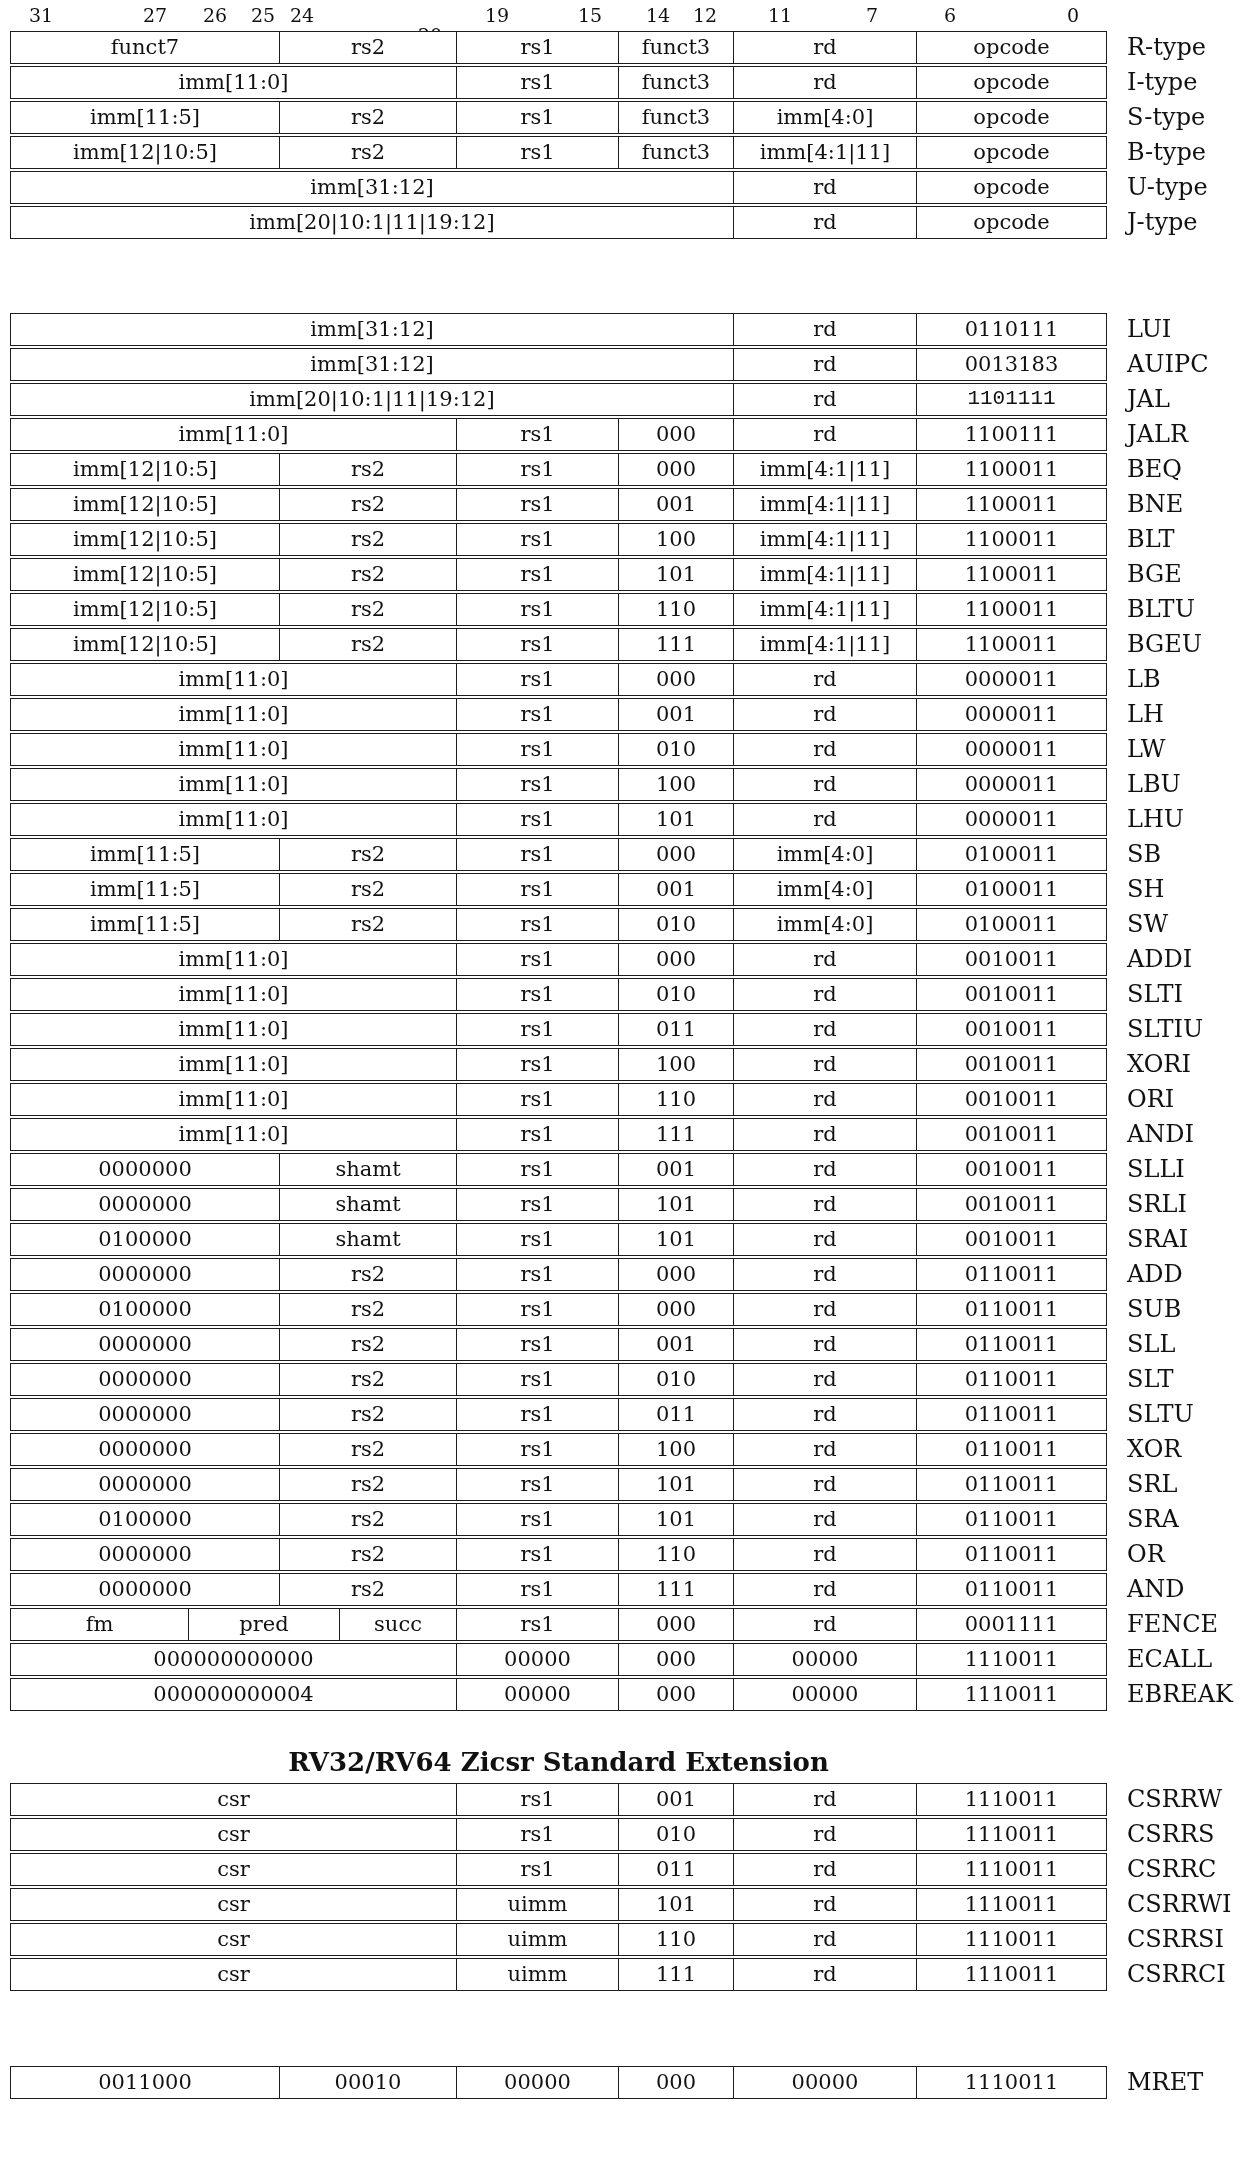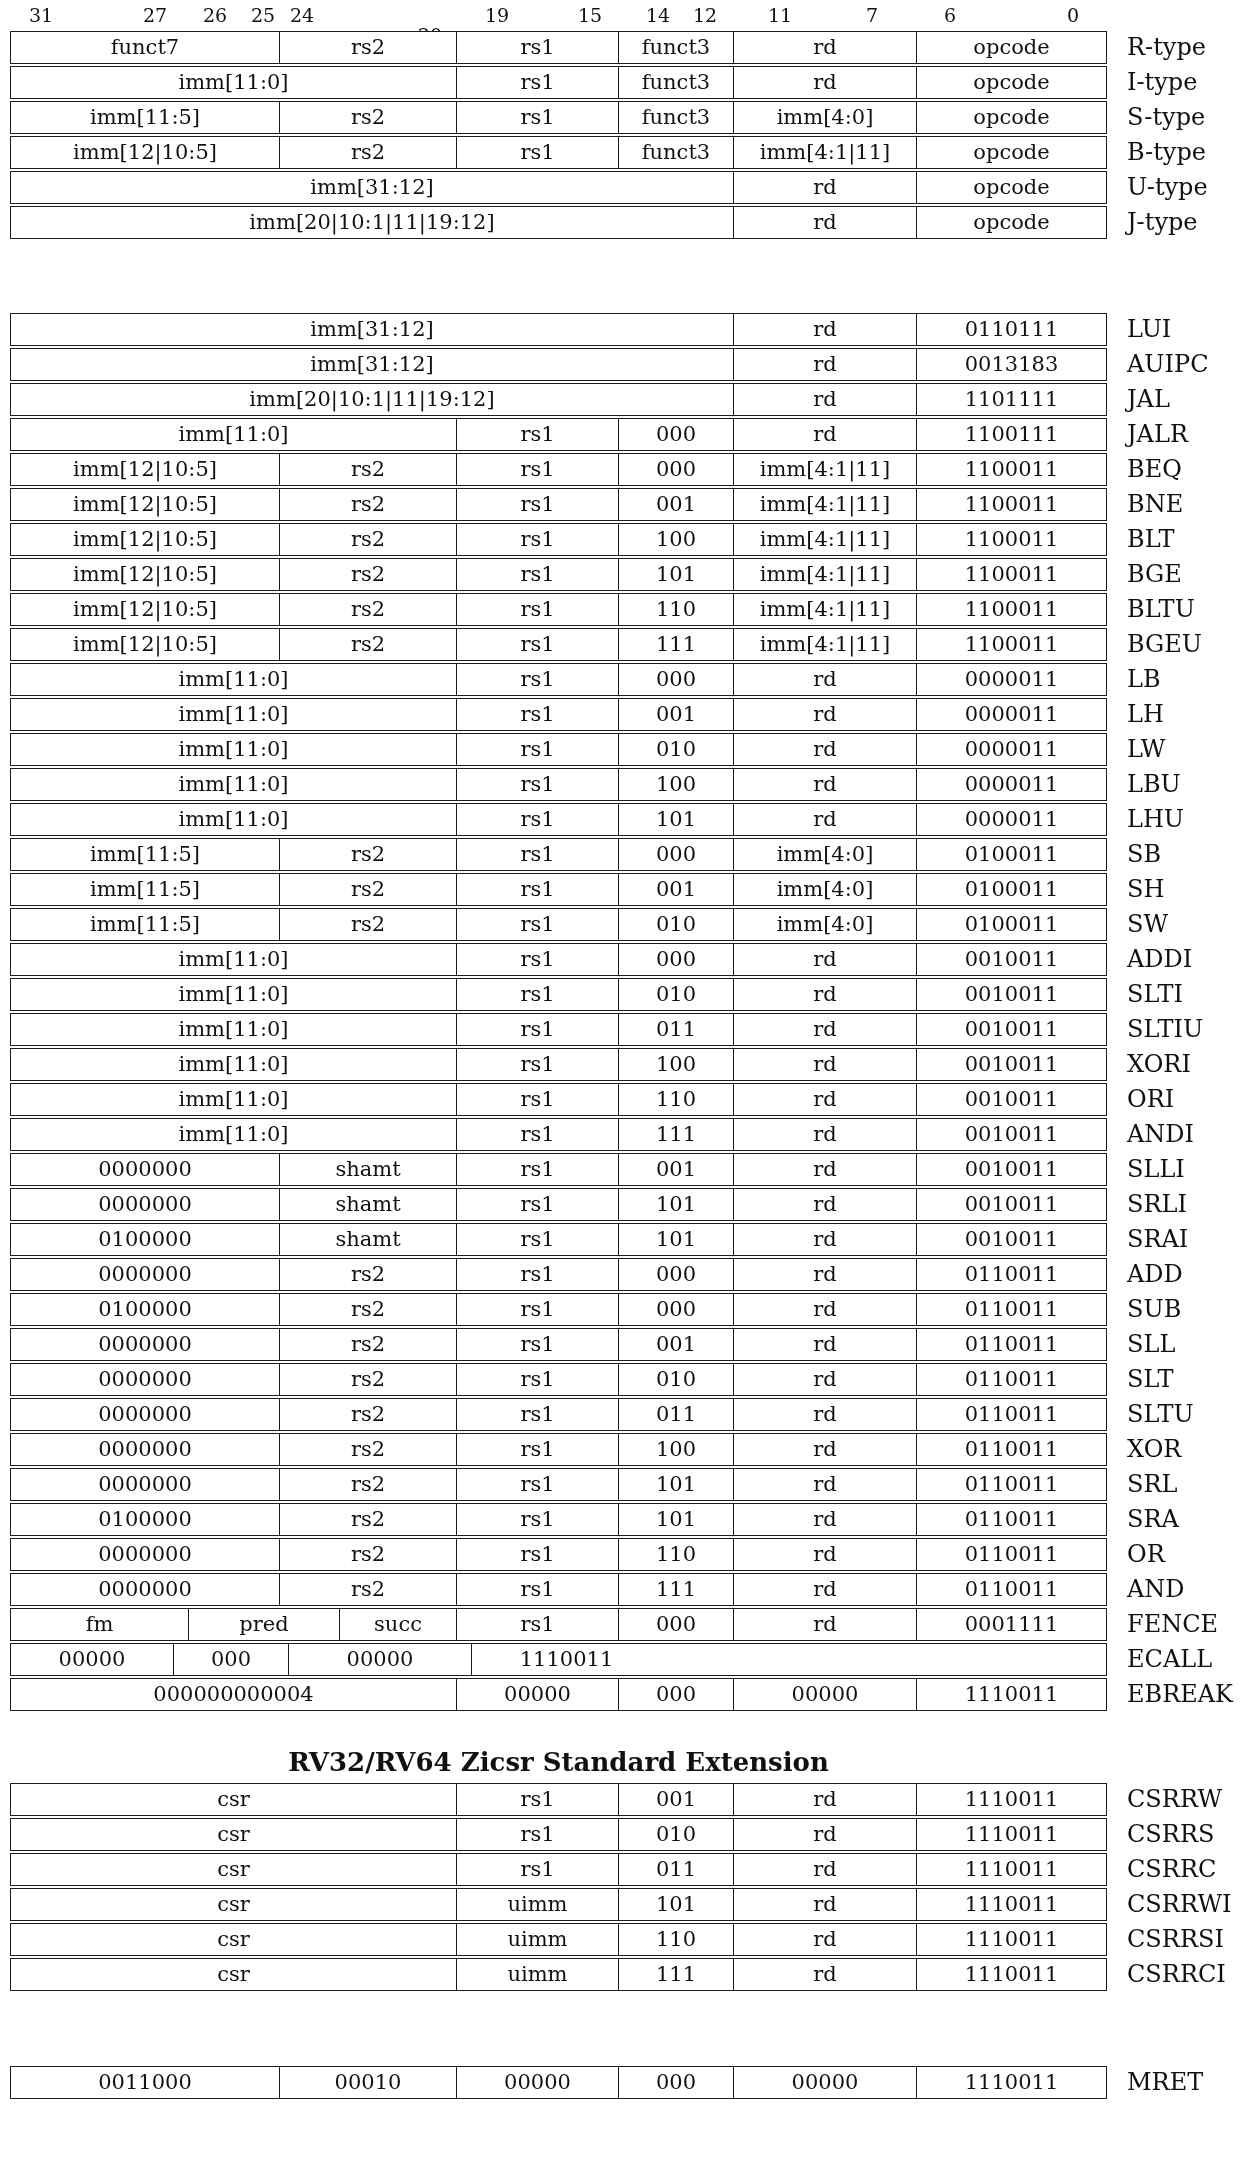--- a/index.html
+++ b/index.html
@@ -117,21 +117,21 @@
           <div class="cell" style="width: 722px;">imm[31:12]</div>
           <div class="cell" style="width: 183px;">rd</div>
           <div class="cell" style="width: 190px;">0013183</div>
         </div>
         <div class="rowlabel">AUIPC</div>
       </div>
       <div class="irow">
         <div class="rowbox">
           <div class="cell" style="width: 722px;">imm[20|10:1|11|19:12]</div>
           <div class="cell" style="width: 183px;">rd</div>
-          <div class="cell" style="width: 190px;">1101111</div>
+          <div class="cell" style="width: 190px; font-family: Liberation Mono, monospace;">1101111</div>
         </div>
         <div class="rowlabel">JAL</div>
       </div>
       <div class="irow">
         <div class="rowbox">
           <div class="cell" style="width: 445px;">imm[11:0]</div>
           <div class="cell" style="width: 162px;">rs1</div>
           <div class="cell" style="width: 115px;">000</div>
           <div class="cell" style="width: 183px;">rd</div>
           <div class="cell" style="width: 190px;">1100111</div>
@@ -497,20 +497,21 @@
           <div class="cell" style="width: 117px;">succ</div>
           <div class="cell" style="width: 162px;">rs1</div>
           <div class="cell" style="width: 115px;">000</div>
           <div class="cell" style="width: 183px;">rd</div>
           <div class="cell" style="width: 190px;">0001111</div>
         </div>
         <div class="rowlabel">FENCE</div>
       </div>
       <div class="irow">
         <div class="rowbox">
+          <div class="cell" style="width: 445px;">000000000000</div>
           <div class="cell" style="width: 162px;">00000</div>
           <div class="cell" style="width: 115px;">000</div>
           <div class="cell" style="width: 183px;">00000</div>
           <div class="cell" style="width: 190px;">1110011</div>
         </div>
         <div class="rowlabel">ECALL</div>
       </div>
       <div class="irow">
         <div class="rowbox">
           <div class="cell" style="width: 445px;">000000000004</div>

